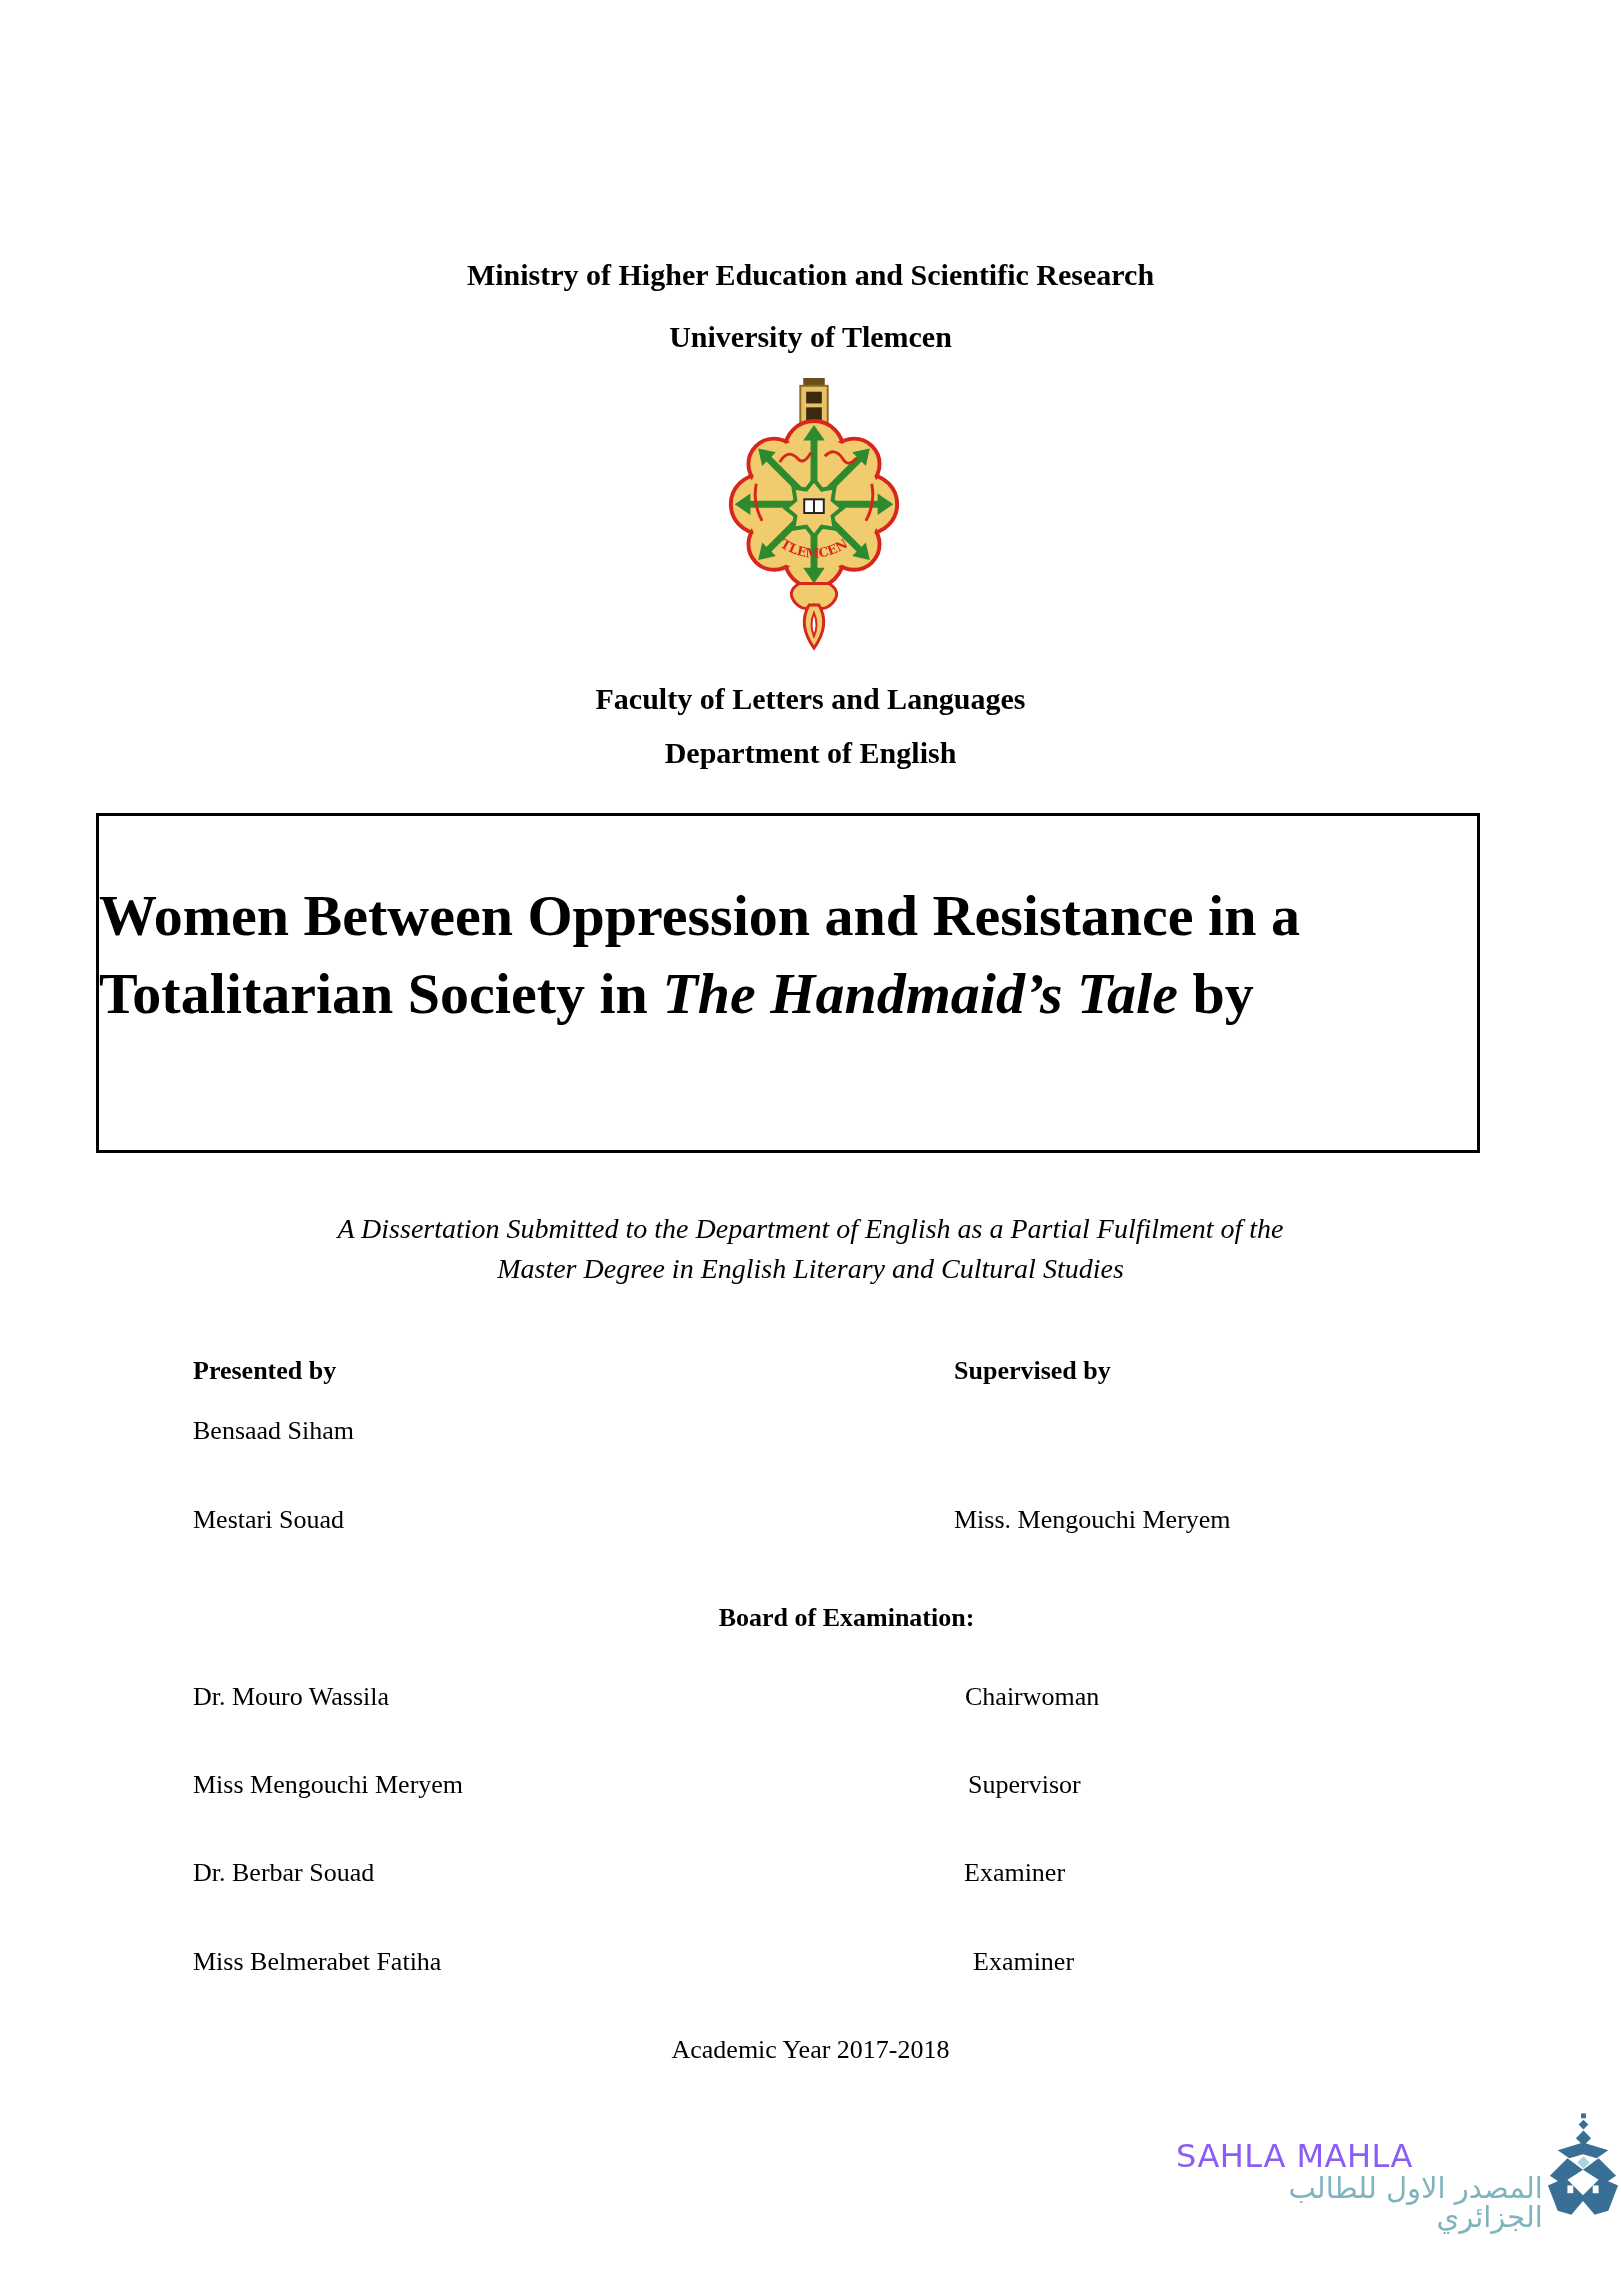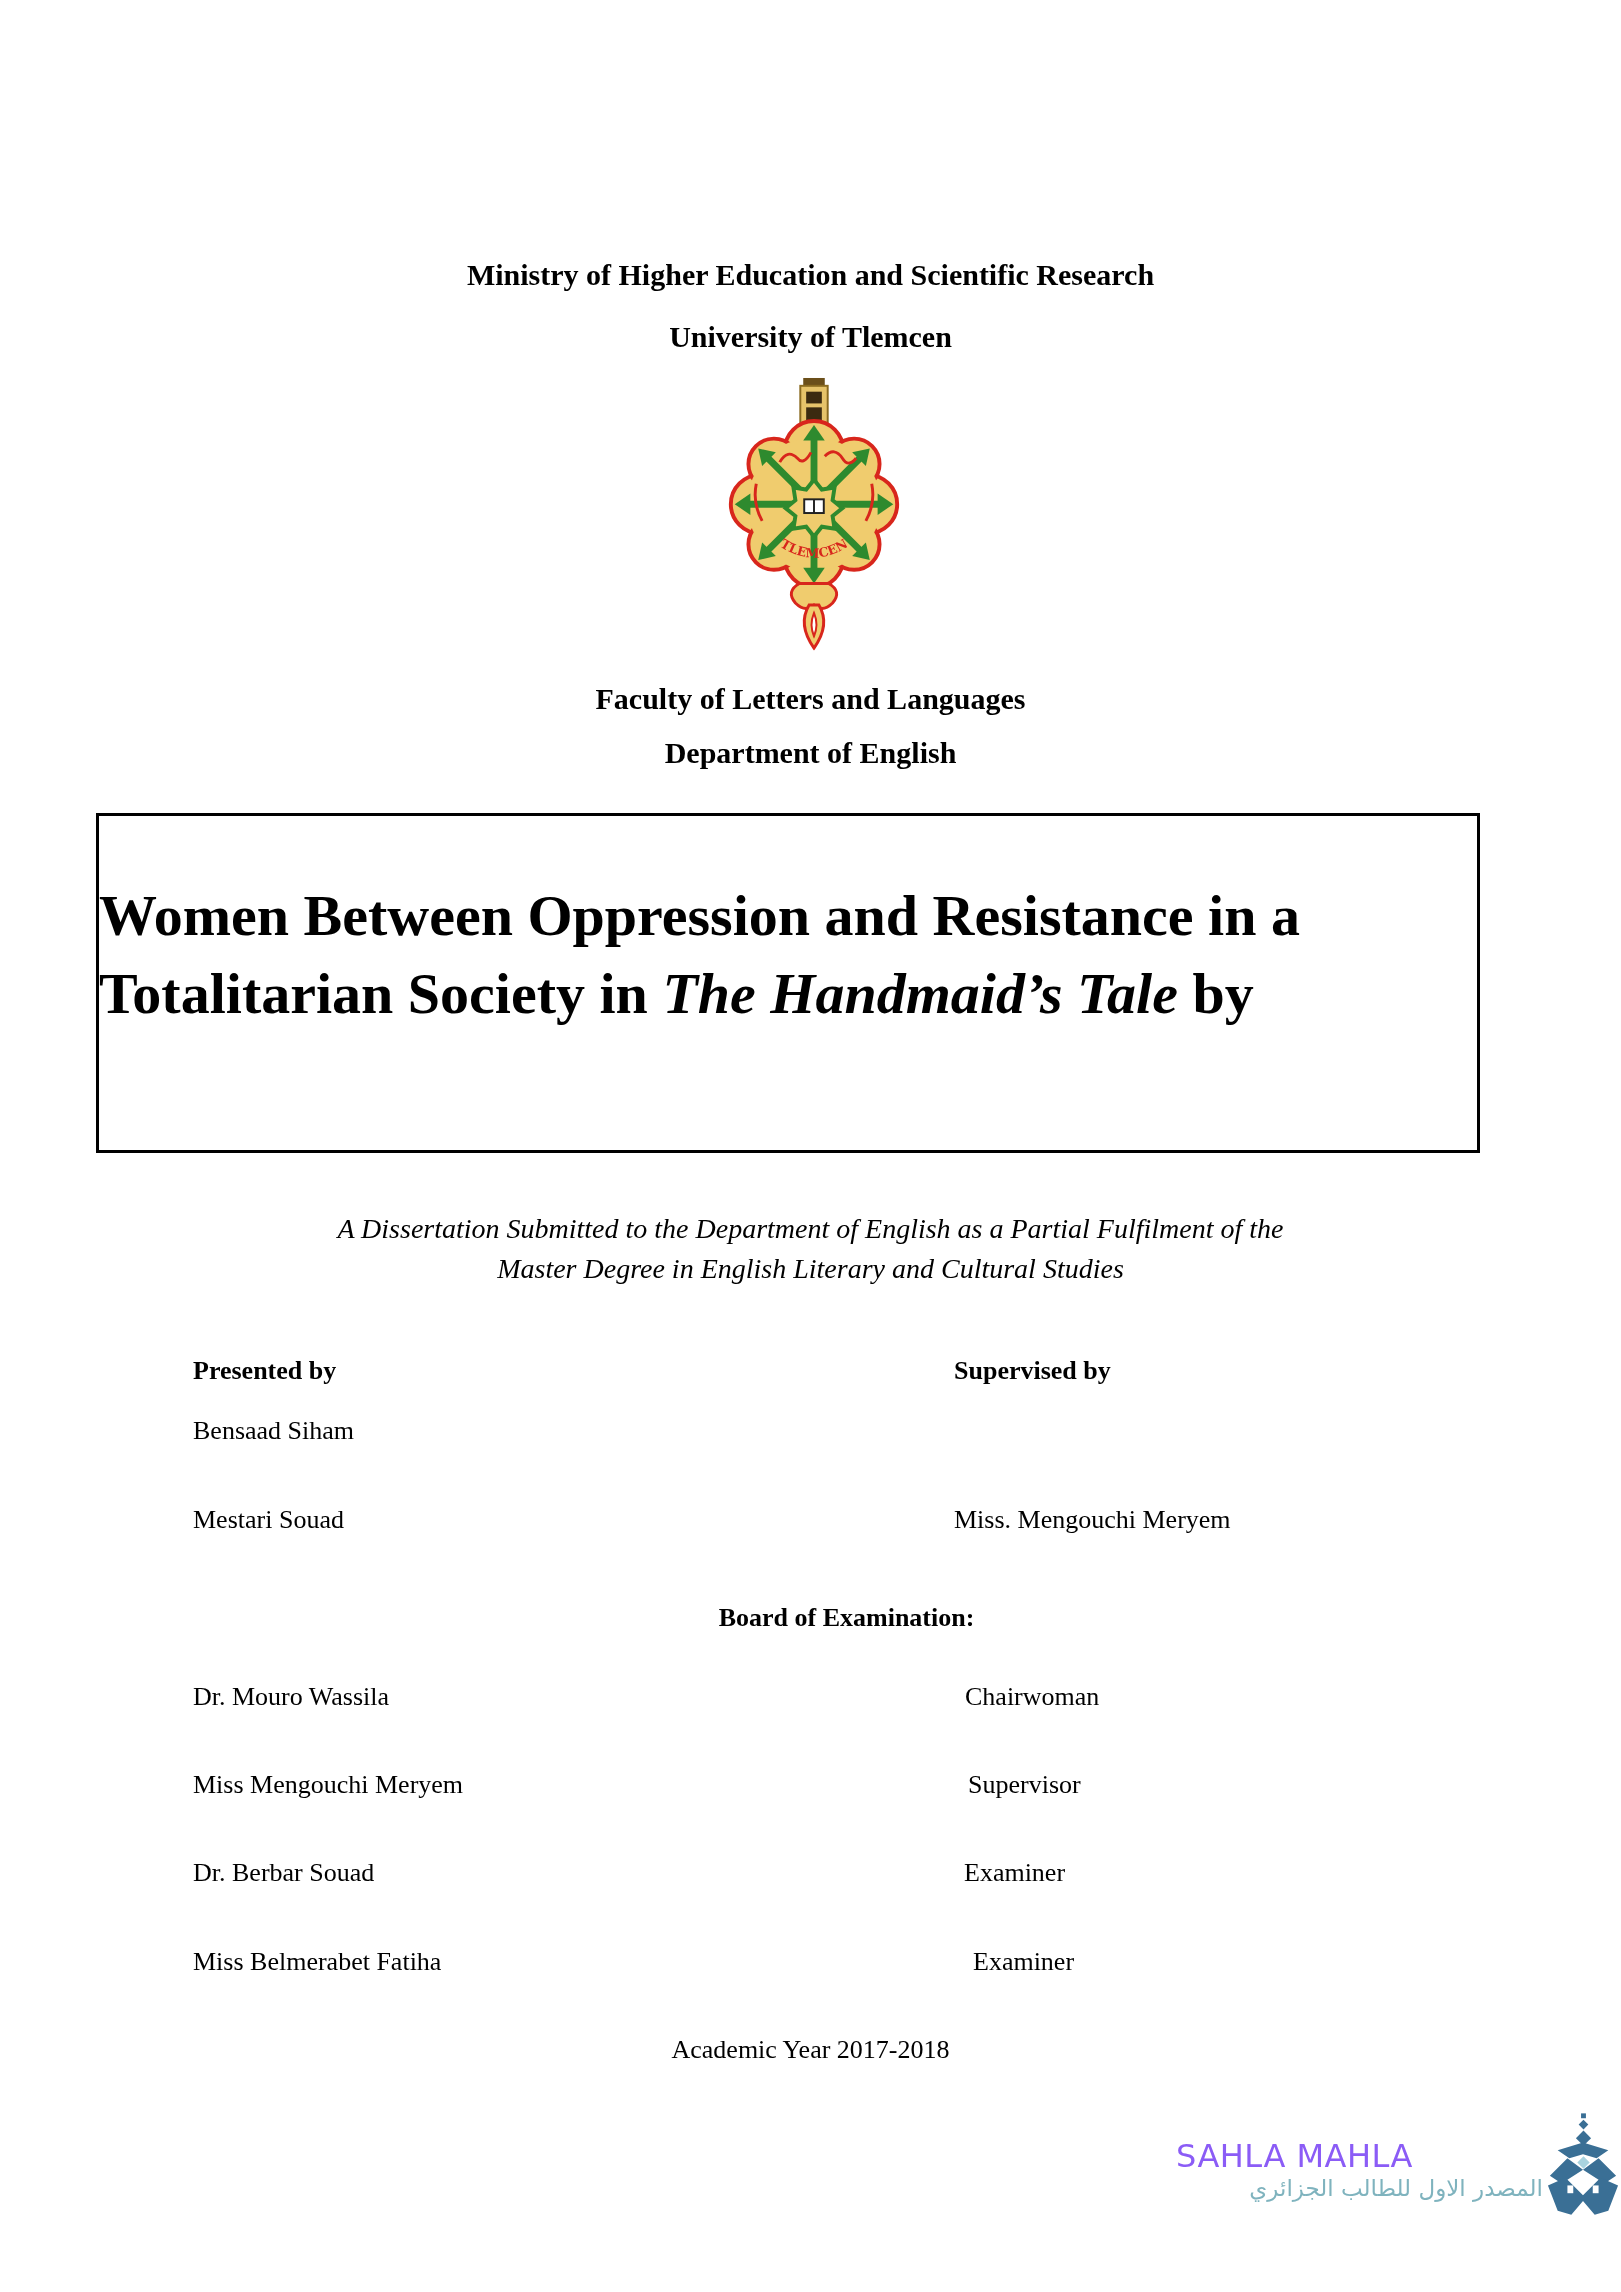--- a/index.html
+++ b/index.html
@@ -20,21 +20,21 @@
 
   .subtitle { font-style: italic; font-size: 28px; line-height: 40px; }
 
   .body-txt { font-size: 26px; line-height: 35px; }
   .bold { font-weight: bold; }
 
   #watermark { position: absolute; left: 1174px; top: 2113px; width: 447px; height: 102px; }
   #watermark .wm-latin { position: absolute; left: 2px; top: 25.5px; font-family: "DejaVu Sans", "Liberation Sans", sans-serif;
                          font-size: 32px; line-height: 35px; color: #8b5cf6; letter-spacing: 0.5px; }
   #watermark .wm-arabic { position: absolute; left: 3.9px; top: 61px; width: 365px; text-align: right;
-                          font-family: "DejaVu Sans", sans-serif; font-size: 23px; line-height: 29px;
+                          font-family: "DejaVu Sans", sans-serif; font-size: 29px; line-height: 29px;
                           color: #7fb3be; direction: rtl; }
   #watermark svg { position: absolute; left: 372px; top: 0px; }
 </style>
 </head>
 <body>
 
 <div class="abs center hdr" style="top:257px;">Ministry of Higher Education and Scientific Research</div>
 <div class="abs center hdr" style="top:319px;">University of Tlemcen</div>
 
 <div id="logo">

